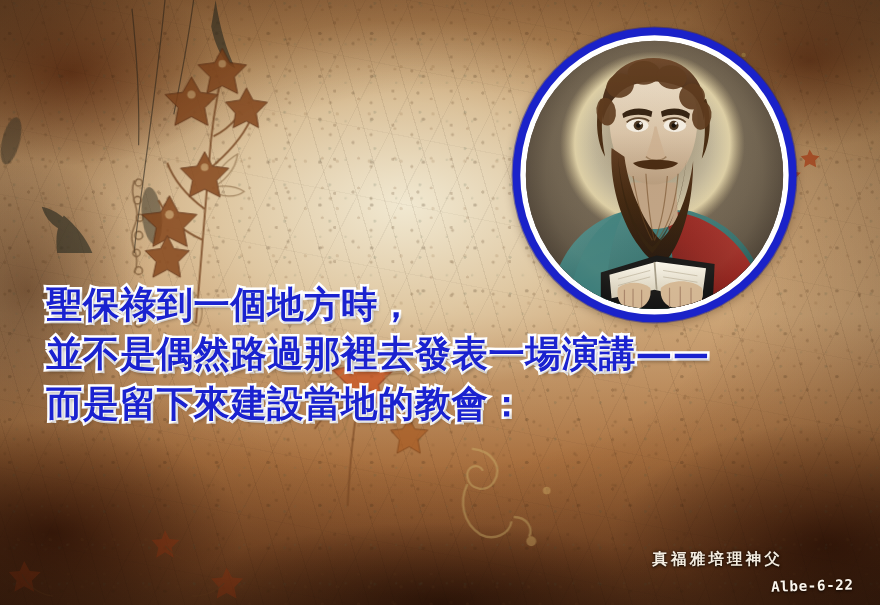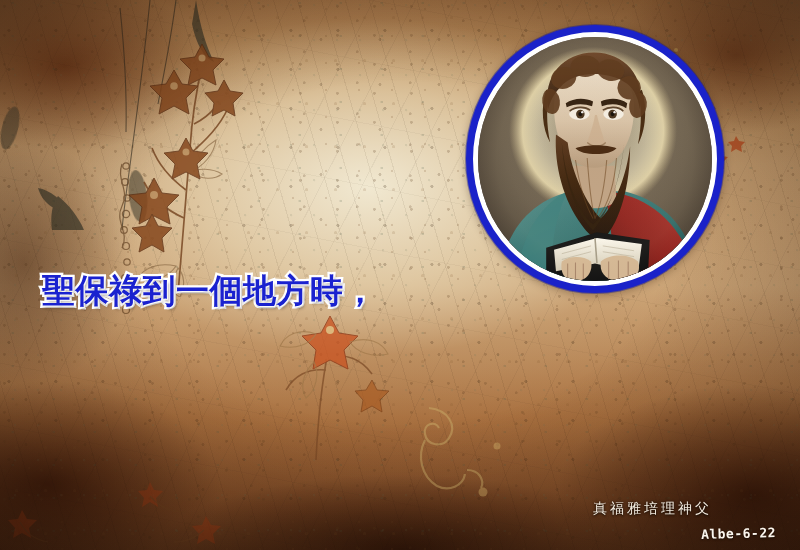--- a/index.html
+++ b/index.html
@@ -92,21 +92,21 @@
     border-radius: 50%;
     overflow: hidden;
     position: relative;
     background: linear-gradient(175deg, #6d6152 0%, #574b3e 35%, #463a2f 70%, #2f261e 100%);
   }
   #portrait-art svg { display: block; width: 100%; height: 100%; }
 
   
   #quote-block {
     position: absolute;
-    left: 42px; top: 268px;
+    left: 42px; top: 254px;
     width: 720px;
   }
   .quote-line {
     font-family: "DejaVu Sans", "Liberation Sans", sans-serif;
     font-weight: 700;
     font-size: 33px;
     line-height: 45px;
     letter-spacing: 0.5px;
     white-space: nowrap;
     color: #1a22cf;
@@ -116,21 +116,21 @@
       0 0 1px #ffffff,
       1px 1px 0 rgba(255,255,255,0.9),
       2px 3px 3px rgba(30,20,10,0.30);
   }
 
   
   #signature-author {
     position: absolute;
     right: 88px; top: 500px;
     font-family: "DejaVu Serif", "Liberation Serif", serif;
-    font-weight: 400;
+    font-weight: 700;
     font-size: 14px;
     letter-spacing: 3px;
     color: #f3ece0;
     text-shadow: 0 1px 2px rgba(20,10,4,0.85), 0 0 3px rgba(0,0,0,0.6);
     white-space: nowrap;
   }
   #signature-mark {
     position: absolute;
     right: 24px; top: 526px;
     font-family: "DejaVu Sans Mono", "Liberation Mono", monospace;
@@ -398,18 +398,20 @@
             <path d="M154 230 L154 248"></path>
         </g>
 
         <rect width="240" height="250" fill="url(#halo)" opacity="0.06"></rect>
       </svg>
     </div>
   </div>
 
   <div id="quote-block">
     <div class="quote-line">聖保祿到一個地方時，</div>
+    <div class="quote-line">並不是偶然路過那裡去發表一場演講——</div>
+    <div class="quote-line">而是留下來建設當地的教會：</div>
   </div>
 
   <div id="signature-author">真福雅培理神父</div>
   <div id="signature-mark">Albe-6-22</div>
 
 </div>
 
 </body></html>

